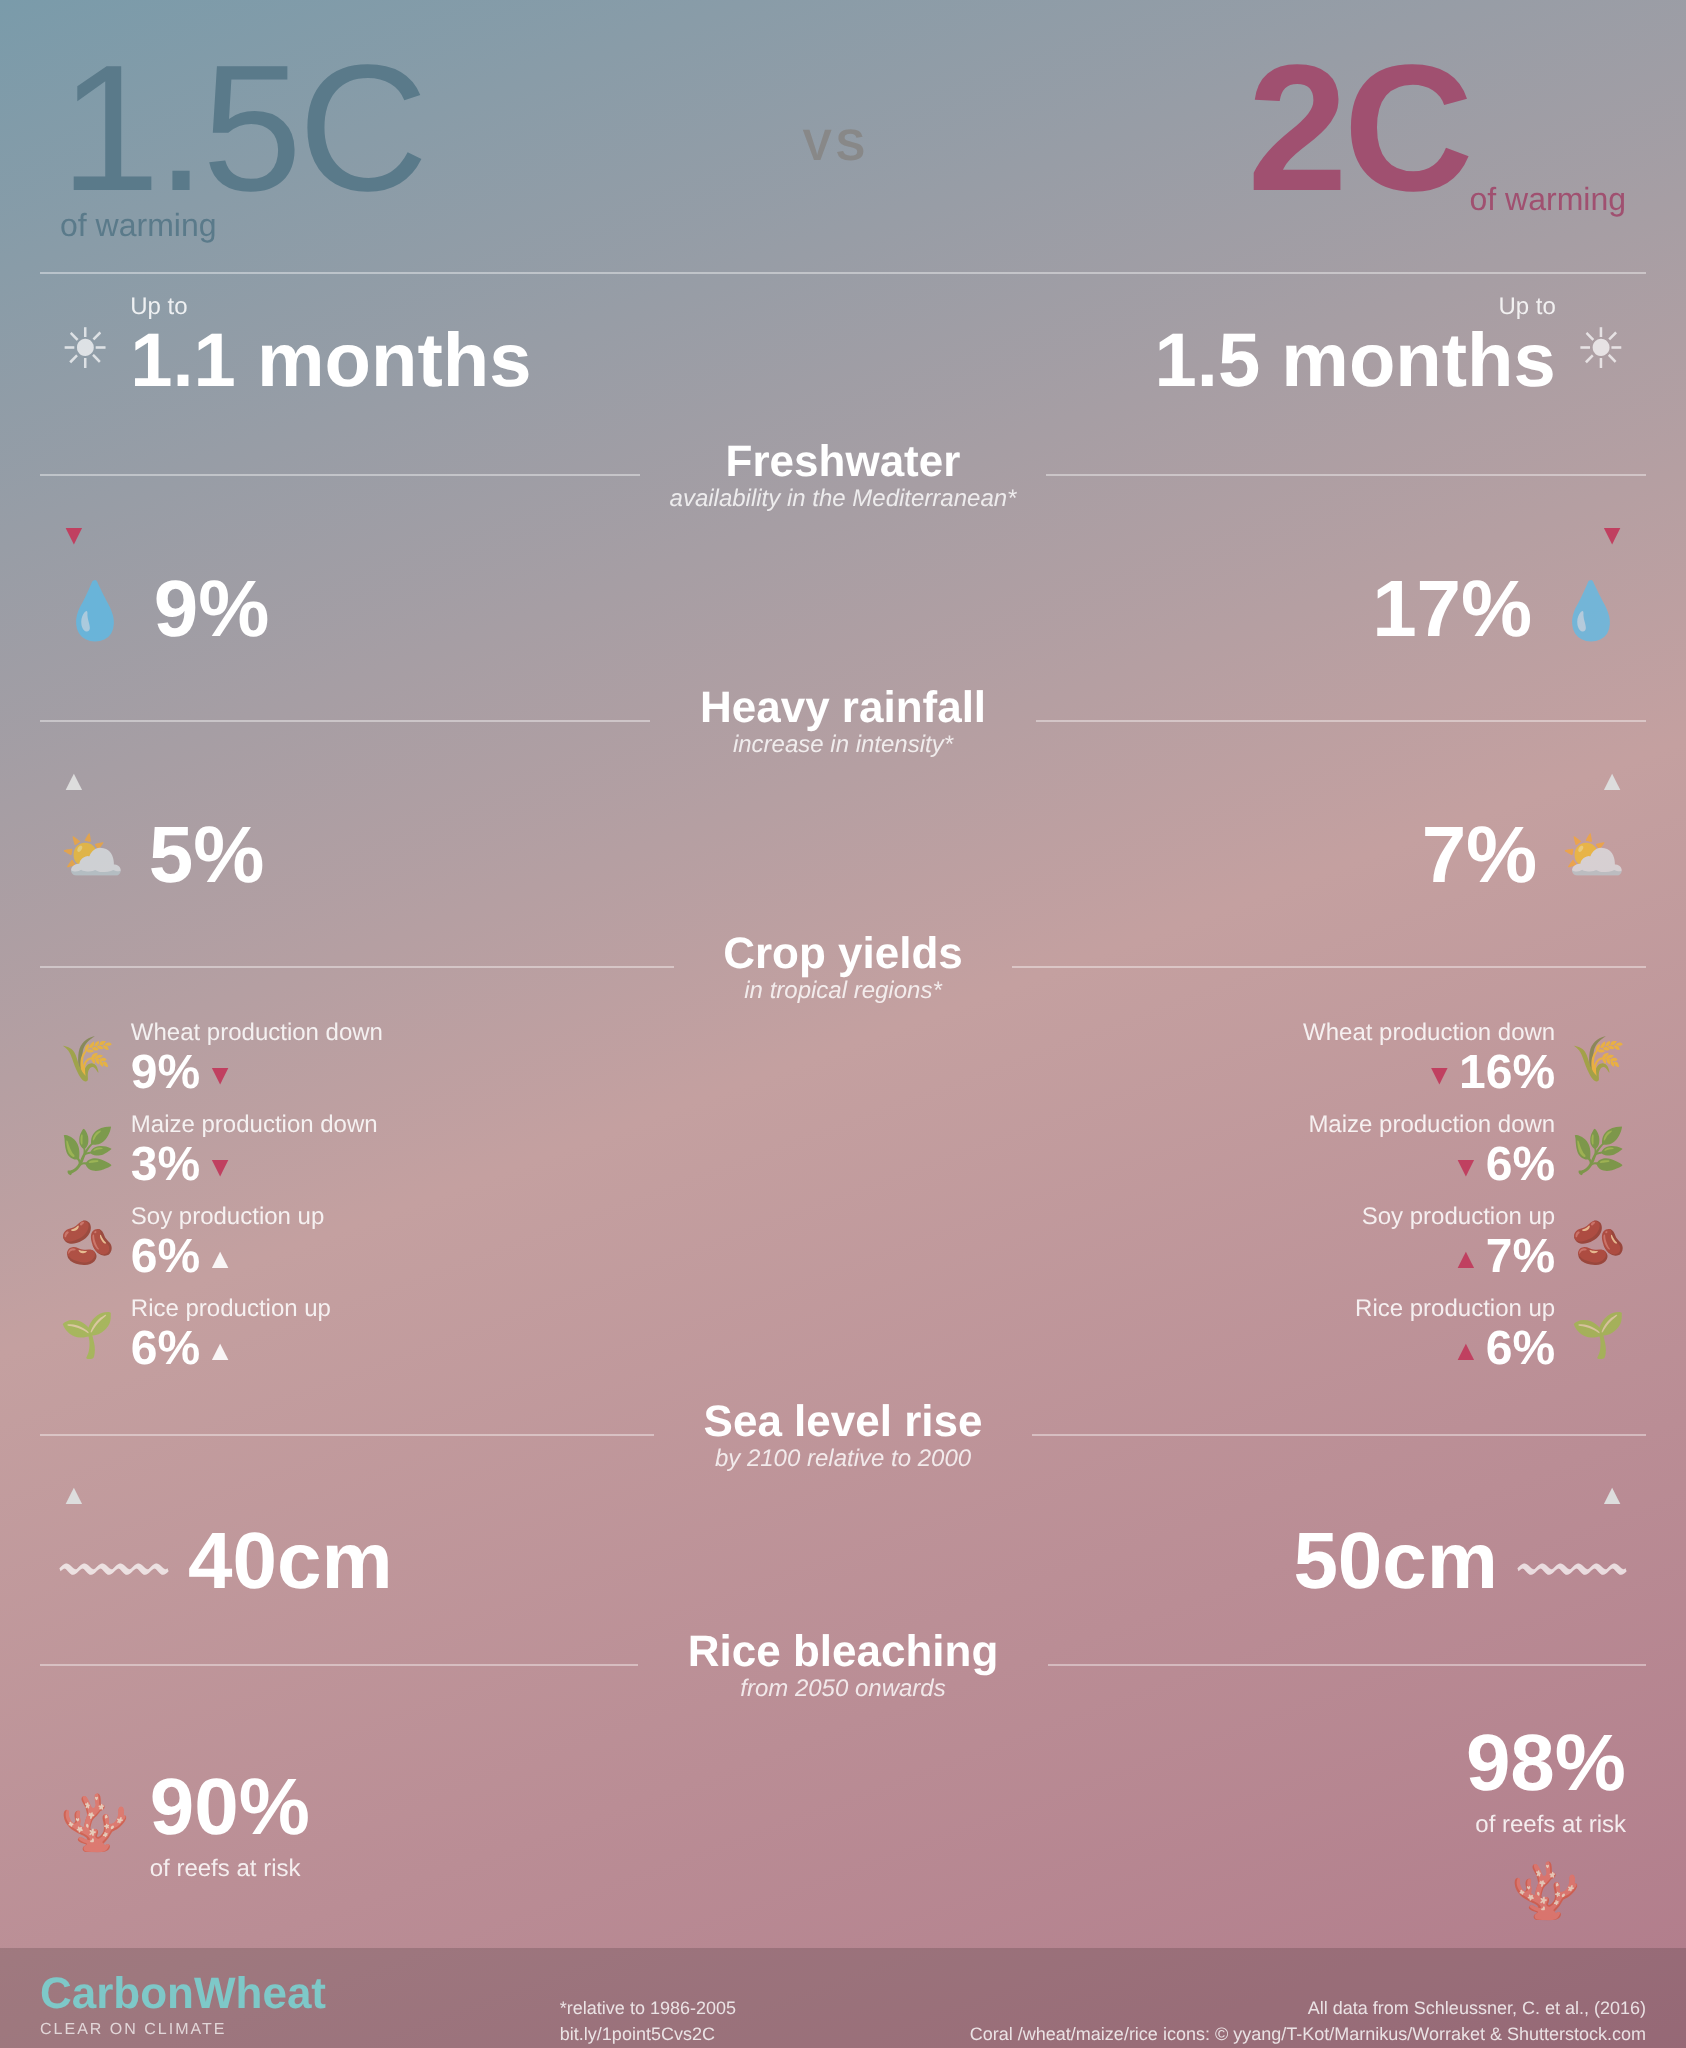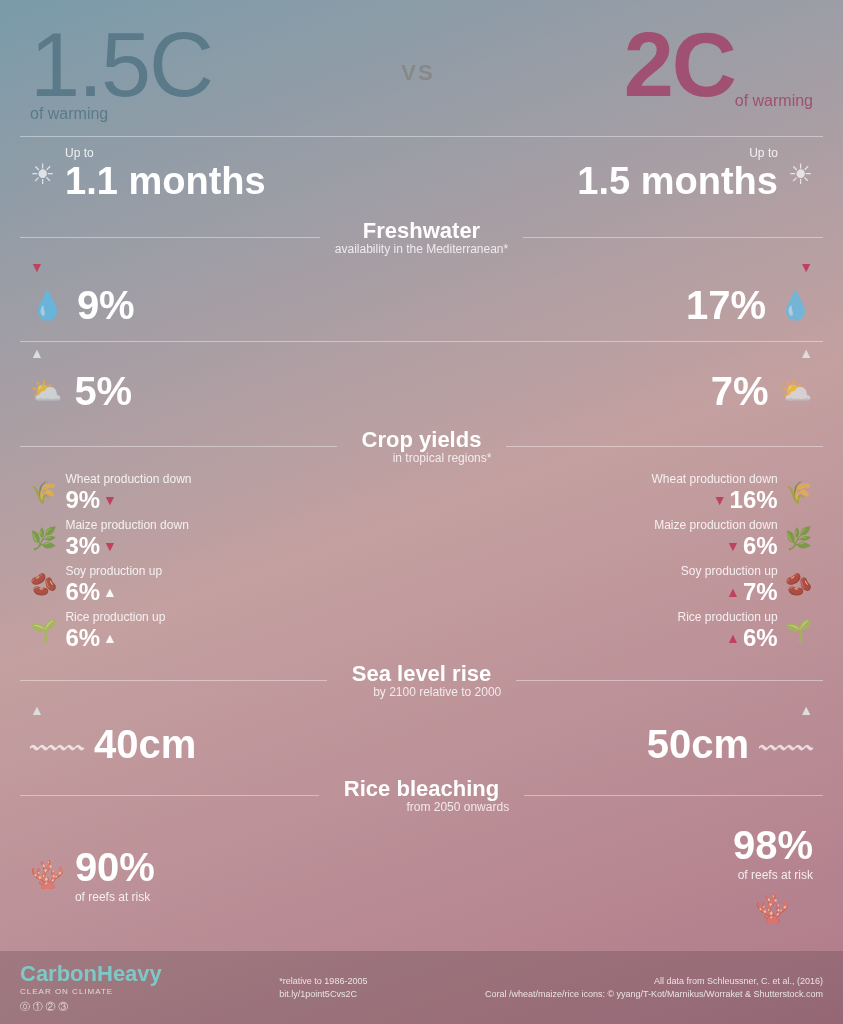--- a/index.html
+++ b/index.html
@@ -91,23 +91,23 @@
       background: transparent;
       position: relative;
       z-index: 1;
       display: inline-block;
       padding: 0 10px;
     }
 
     .section-subtitle {
       font-size: 12px;
       color: rgba(255,255,255,0.8);
+      font-style: italic;
       display: block;
       margin-top: -2px;
-      text-align: right;
     }
 
     
     .data-row {
       display: flex;
       align-items: center;
       justify-content: space-between;
       padding: 8px 30px;
     }
 
@@ -451,20 +451,24 @@
       <div class="right-side">
         <span class="big-value">17%</span>
         <div class="drop-icon">💧</div>
       </div>
     </div>
   </div>
 
   <div class="section">
     <div class="section-line">
       <div class="line-segment"></div>
+      <div class="section-center-text">
+        <span class="section-title">Heavy rainfall</span>
+        <span class="section-subtitle">increase in intensity*</span>
+      </div>
       <div class="line-segment"></div>
     </div>
     <div class="small-arrow-row">
       <span class="arrow-indicator up">▲</span>
       <span class="arrow-indicator up">▲</span>
     </div>
     <div class="data-row">
       <div class="left-side">
         <div class="cloud-icon">⛅</div>
         <span class="big-value">5%</span>
@@ -624,21 +628,21 @@
         </div>
         <div class="coral-icon">🪸</div>
       </div>
     </div>
   </div>
 
   <div class="footer">
     <div style="display:flex; flex-direction:column; gap:4px;">
       <div class="footer-brand">
         <span class="footer-brand-name">
-          <span style="color:#7ec8c8;">Carbon</span><span>Heavy</span>
+          <span style="color:#7ec8c8;">Carbon</span><span>Wheat</span>
         </span>
         <span class="footer-brand-tagline">CLEAR ON CLIMATE</span>
       </div>
       <div class="footer-icons">
         <span>⓪ ① ② ③</span>
       </div>
     </div>
     <div>
       <div class="footer-note-left">*relative to 1986-2005</div>
       <div class="footer-note-left">bit.ly/1point5Cvs2C</div>

